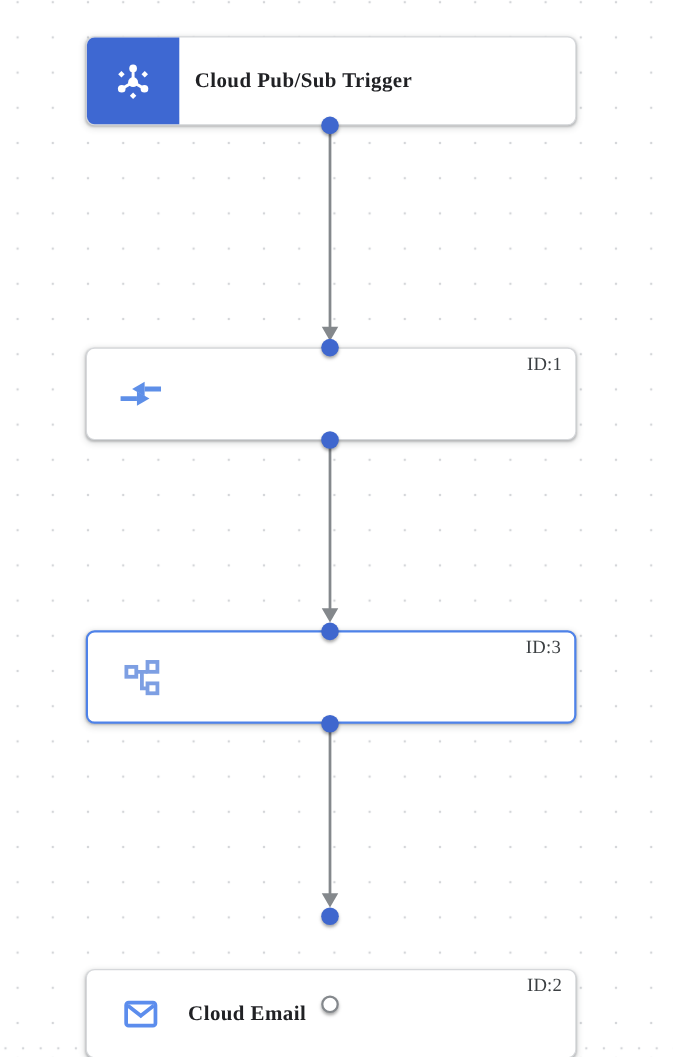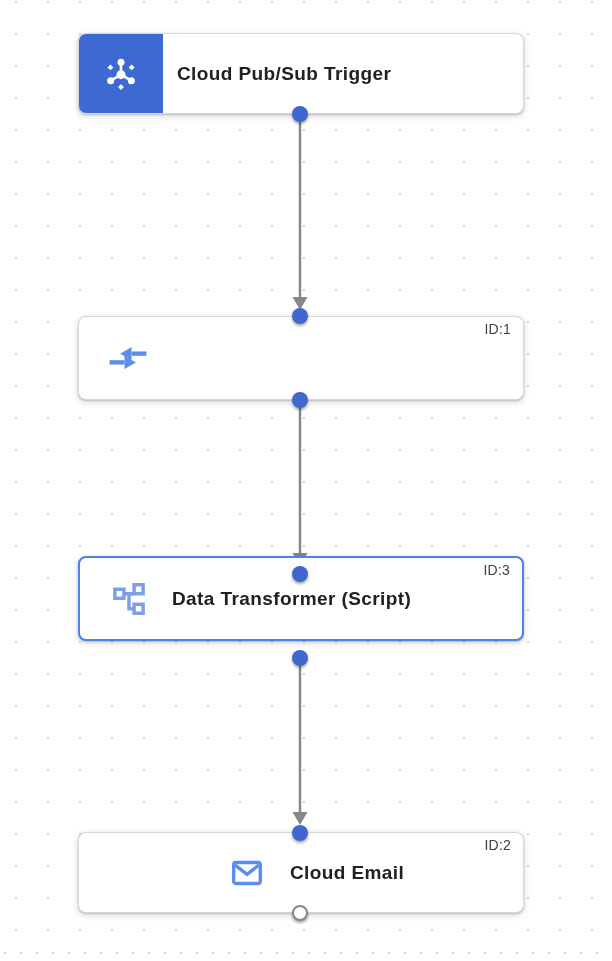--- a/index.html
+++ b/index.html
@@ -3,55 +3,55 @@
 <meta charset="utf-8">
 <style>
   html,body{margin:0;padding:0;background:#fff;}
   *{box-sizing:border-box;}
   .canvas{
     position:relative;width:612px;height:961px;overflow:hidden;
     background-color:var(--canvas-background,#fff);
     background-image:radial-gradient(circle, var(--grid-dot,#d4d6d9) 1.1px, transparent 1.45px);
     background-size:32px 32px;
     background-position:0px -14px;
-    font-family:Liberation Sans, sans-serif;
+    font-family:Liberation Serif, serif;
   }
   .grid-edge-row{
     position:absolute;left:0;right:0;top:948px;height:13px;
     background-image:radial-gradient(circle, var(--grid-dot,#d4d6d9) 1.1px, transparent 1.45px);
     background-size:16px 16px;background-position:-3px -3px;
   }
   svg.edges{position:absolute;left:0;top:0;z-index:1;}
   .node{
     position:absolute;left:78px;width:446px;background:#fff;
     border:1px solid var(--card-border-gray,#d5d7da);border-radius:8px;
     box-shadow:0 1px 2px rgba(60,64,67,.28), 0 2px 6px 1px rgba(60,64,67,.14);
     z-index:2;display:flex;align-items:center;cursor:pointer;
   }
   .node.selected{border:2px solid var(--selected-border-blue,#4e82e9);}
   .node-title{
     color:var(--title-text,#202124);font-size:19px;font-weight:700;
     letter-spacing:.4px;white-space:nowrap;
   }
   .id-label{
     position:absolute;top:4px;right:12px;
-    color:var(--id-text,#3c4043);font-size:14px;font-weight:400;letter-spacing:.2px;
+    color:var(--id-text,#3c4043);font-size:17px;font-weight:400;letter-spacing:.2px;
   }
   
   .n1{top:33px;height:81px;}
   .trigger-icon-block{
     width:84px;height:100%;flex:0 0 84px;border-radius:7px 0 0 7px;
     background:var(--trigger-block-blue,#3e68d2);
     display:flex;align-items:center;justify-content:center;color:#fff;
   }
   .n1 .node-title{margin-left:14px;}
   
   .n2{top:316px;height:84px;}
-  .n3{top:556px;height:85px;}
-  .n4{top:832px;height:81px;justify-content:center;}
+  .n3{top:573px;height:85px;}
+  .n4{top:881px;height:81px;}
   .task-icon{
     width:44px;height:44px;flex:0 0 44px;margin-left:27px;
     display:flex;align-items:center;justify-content:center;
   }
   .task-node .node-title{margin-left:21px;}
   .icon-mapping{color:var(--mapping-icon-blue,#5e8fe8);}
   .icon-transformer{color:var(--transformer-icon-blue,#7d9fe3);}
   .icon-email{color:var(--email-icon-blue,#5c8ded);}
   
   .port{
@@ -118,21 +118,20 @@
     <div class="id-label">ID:3</div>
     <div class="task-icon icon-transformer">
       <svg width="36" height="36" viewBox="0 0 24 24" fill="none" stroke="currentColor" stroke-width="2.3">
         <rect x="2.6" y="5.5" width="6" height="6"></rect>
         <rect x="15.4" y="2.5" width="6" height="6"></rect>
         <rect x="15.4" y="15.5" width="6" height="6"></rect>
         <polyline points="8.6,8.5 12,8.5 12,18.5 15.4,18.5" fill="none"></polyline>
         <line x1="12" y1="8.5" x2="15.4" y2="8.5"></line>
       </svg>
     </div>
-    <div class="node-title">Data Transformer (Script)</div>
   </div>
 
   <div class="node task-node n4">
     <div class="id-label">ID:2</div>
     <div class="task-icon icon-email">
       <svg width="34" height="34" viewBox="0 0 24 24" fill="none" stroke="currentColor">
         <rect x="2.6" y="4.6" width="18.8" height="14.8" rx="1.6" stroke-width="2.4"></rect>
         <polyline points="3.6,6.4 12,13 20.4,6.4" stroke-width="2.4" fill="none"></polyline>
       </svg>
     </div>

